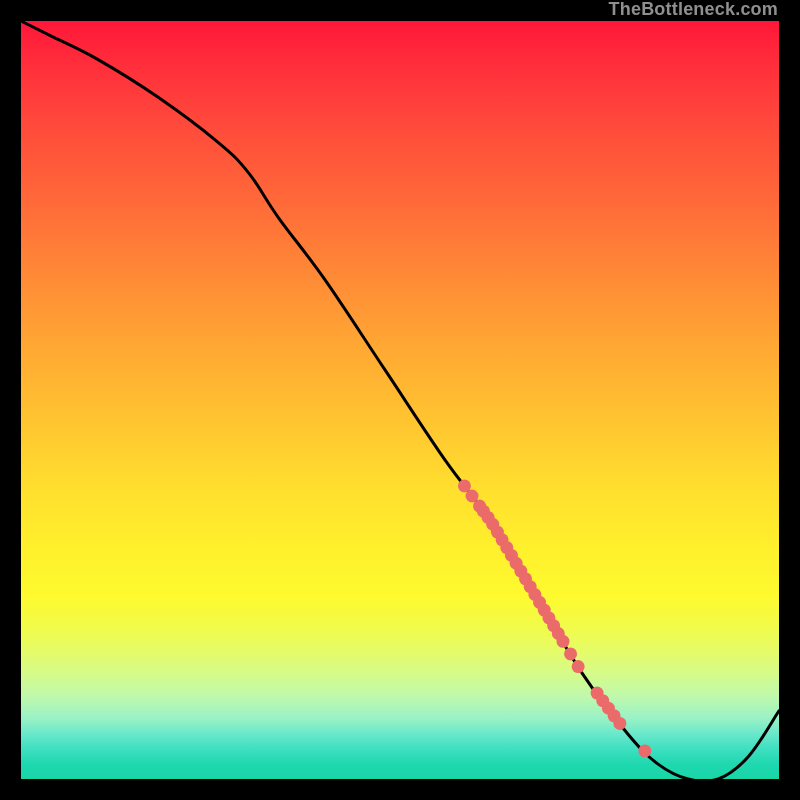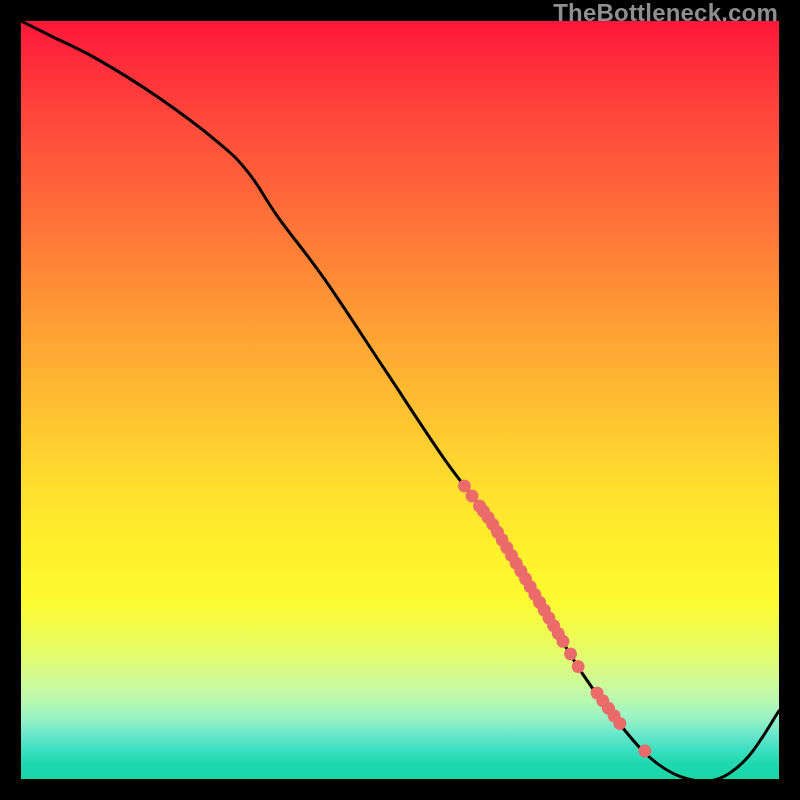--- a/index.html
+++ b/index.html
@@ -50,21 +50,21 @@
     inset: 0;
     width: 758px;
     height: 758px;
     overflow: visible;
   }
   .watermark {
     position: absolute;
     top: -1px;
     right: 22px;
     font-family: Arial, Helvetica, sans-serif;
-    font-size: 24px;
+    font-size: 18px;
     font-weight: 600;
     color: #8f8f8f;
     letter-spacing: 0.2px;
     user-select: none;
   }
 </style>
 </head>
 <body>
 
 <div class="stage">

